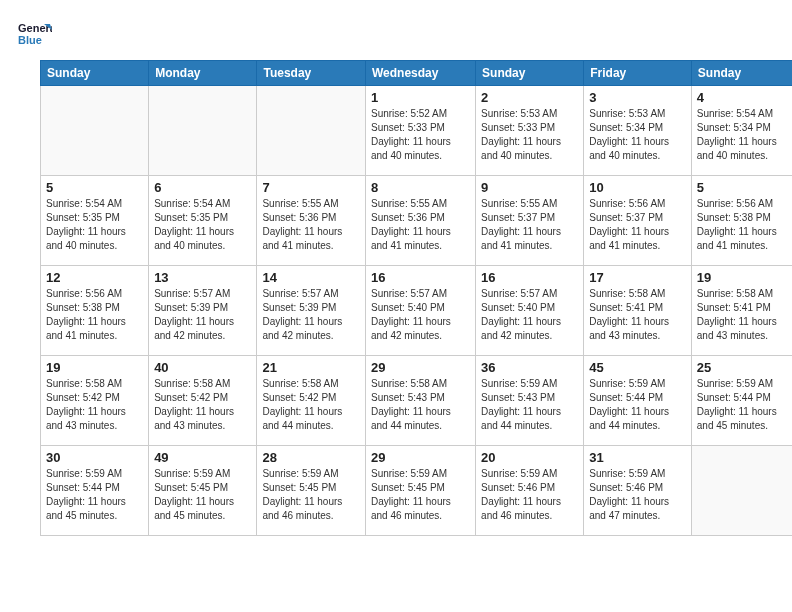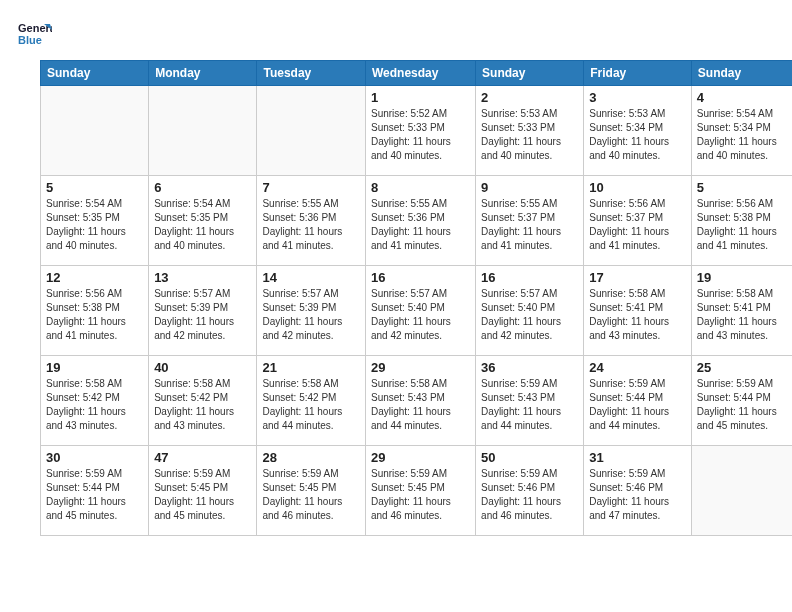--- a/index.html
+++ b/index.html
@@ -250,59 +250,59 @@
 Sunset: 5:43 PM
 Daylight: 11 hours and 44 minutes.</div>
         </td>
         <td>
           <span class="day-num">36</span>
           <div class="day-detail" style="white-space: pre-line;">Sunrise: 5:59 AM
 Sunset: 5:43 PM
 Daylight: 11 hours and 44 minutes.</div>
         </td>
         <td>
-          <span class="day-num">24</span>
+          <span class="day-num">45</span>
           <div class="day-detail" style="white-space: pre-line;">Sunrise: 5:59 AM
 Sunset: 5:44 PM
 Daylight: 11 hours and 44 minutes.</div>
         </td>
         <td>
           <span class="day-num">25</span>
           <div class="day-detail" style="white-space: pre-line;">Sunrise: 5:59 AM
 Sunset: 5:44 PM
 Daylight: 11 hours and 45 minutes.</div>
         </td>
       </tr>
       <tr>
         <td>
           <span class="day-num">30</span>
           <div class="day-detail" style="white-space: pre-line;">Sunrise: 5:59 AM
 Sunset: 5:44 PM
 Daylight: 11 hours and 45 minutes.</div>
         </td>
         <td>
-          <span class="day-num">47</span>
+          <span class="day-num">49</span>
           <div class="day-detail" style="white-space: pre-line;">Sunrise: 5:59 AM
 Sunset: 5:45 PM
 Daylight: 11 hours and 45 minutes.</div>
         </td>
         <td>
           <span class="day-num">28</span>
           <div class="day-detail" style="white-space: pre-line;">Sunrise: 5:59 AM
 Sunset: 5:45 PM
 Daylight: 11 hours and 46 minutes.</div>
         </td>
         <td>
           <span class="day-num">29</span>
           <div class="day-detail" style="white-space: pre-line;">Sunrise: 5:59 AM
 Sunset: 5:45 PM
 Daylight: 11 hours and 46 minutes.</div>
         </td>
         <td>
-          <span class="day-num">50</span>
+          <span class="day-num">20</span>
           <div class="day-detail" style="white-space: pre-line;">Sunrise: 5:59 AM
 Sunset: 5:46 PM
 Daylight: 11 hours and 46 minutes.</div>
         </td>
         <td>
           <span class="day-num">31</span>
           <div class="day-detail" style="white-space: pre-line;">Sunrise: 5:59 AM
 Sunset: 5:46 PM
 Daylight: 11 hours and 47 minutes.</div>
         </td>

